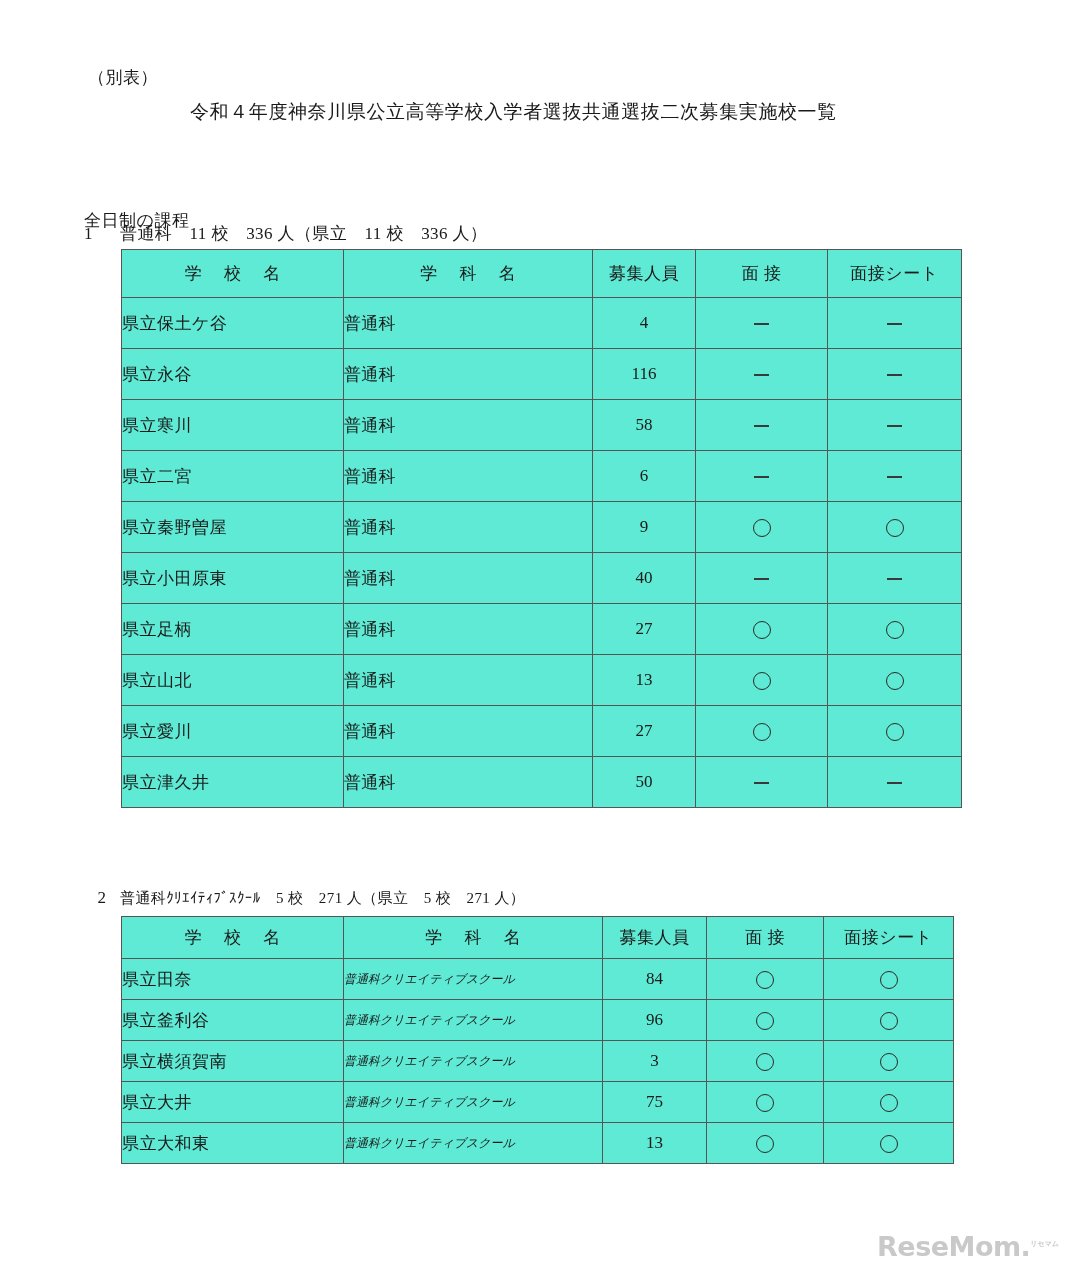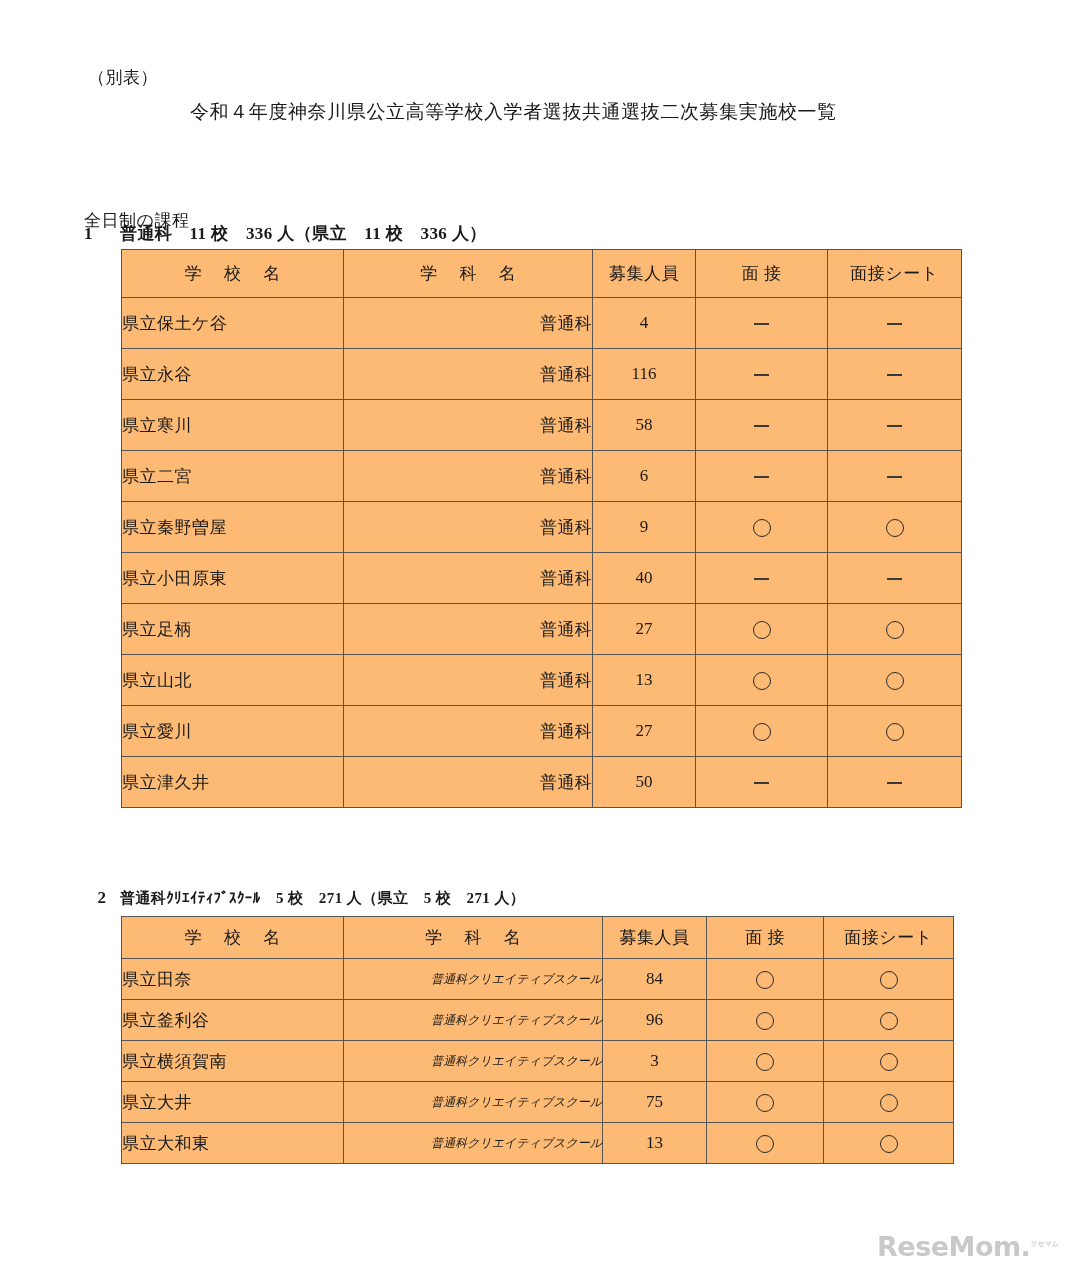--- a/index.html
+++ b/index.html
@@ -51,36 +51,35 @@
     letter-spacing: 0.5px;
     white-space: nowrap;
     margin-top: 16px;
   }
 
   .section-heading {
     position: absolute;
     font-size: 17px;
     letter-spacing: 0.4px;
     white-space: nowrap;
-    font-weight: bold;
   }
   .section-heading .sec-num {
     display: inline-block;
     width: 36px;
   }
   .section-heading-1 { left: 84px; top: 222px; }
   .section-heading-2 { left: 84px; top: 888px; text-align: center; }
   .section-heading-2 .sec-name { font-size: 15px; }
 
   
   .tbl {
     position: absolute;
     border-collapse: collapse;
     table-layout: fixed;
-    background: #fdba74;
+    background: #5eead4;
   }
   .tbl td, .tbl th {
     border: 1px solid #555555;
     font-weight: normal;
     padding: 0;
     vertical-align: middle;
   }
 
   
   .tbl-1 {
@@ -120,21 +119,21 @@
     text-indent: 9px;
   }
 
   .cell-school {
     text-align: left;
     padding-left: 14px;
     font-size: 17px;
     letter-spacing: 0.5px;
   }
   .cell-subject {
-    text-align: right;
+    text-align: left;
     padding-left: 12px;
     font-size: 17px;
     letter-spacing: 0.3px;
     margin-left: 12px;
   }
   .tbl-2 .cell-subject { font-size: 12px; letter-spacing: 0px; font-style: italic; }
   .cell-num {
     text-align: center;
     font-size: 17px;
   }

